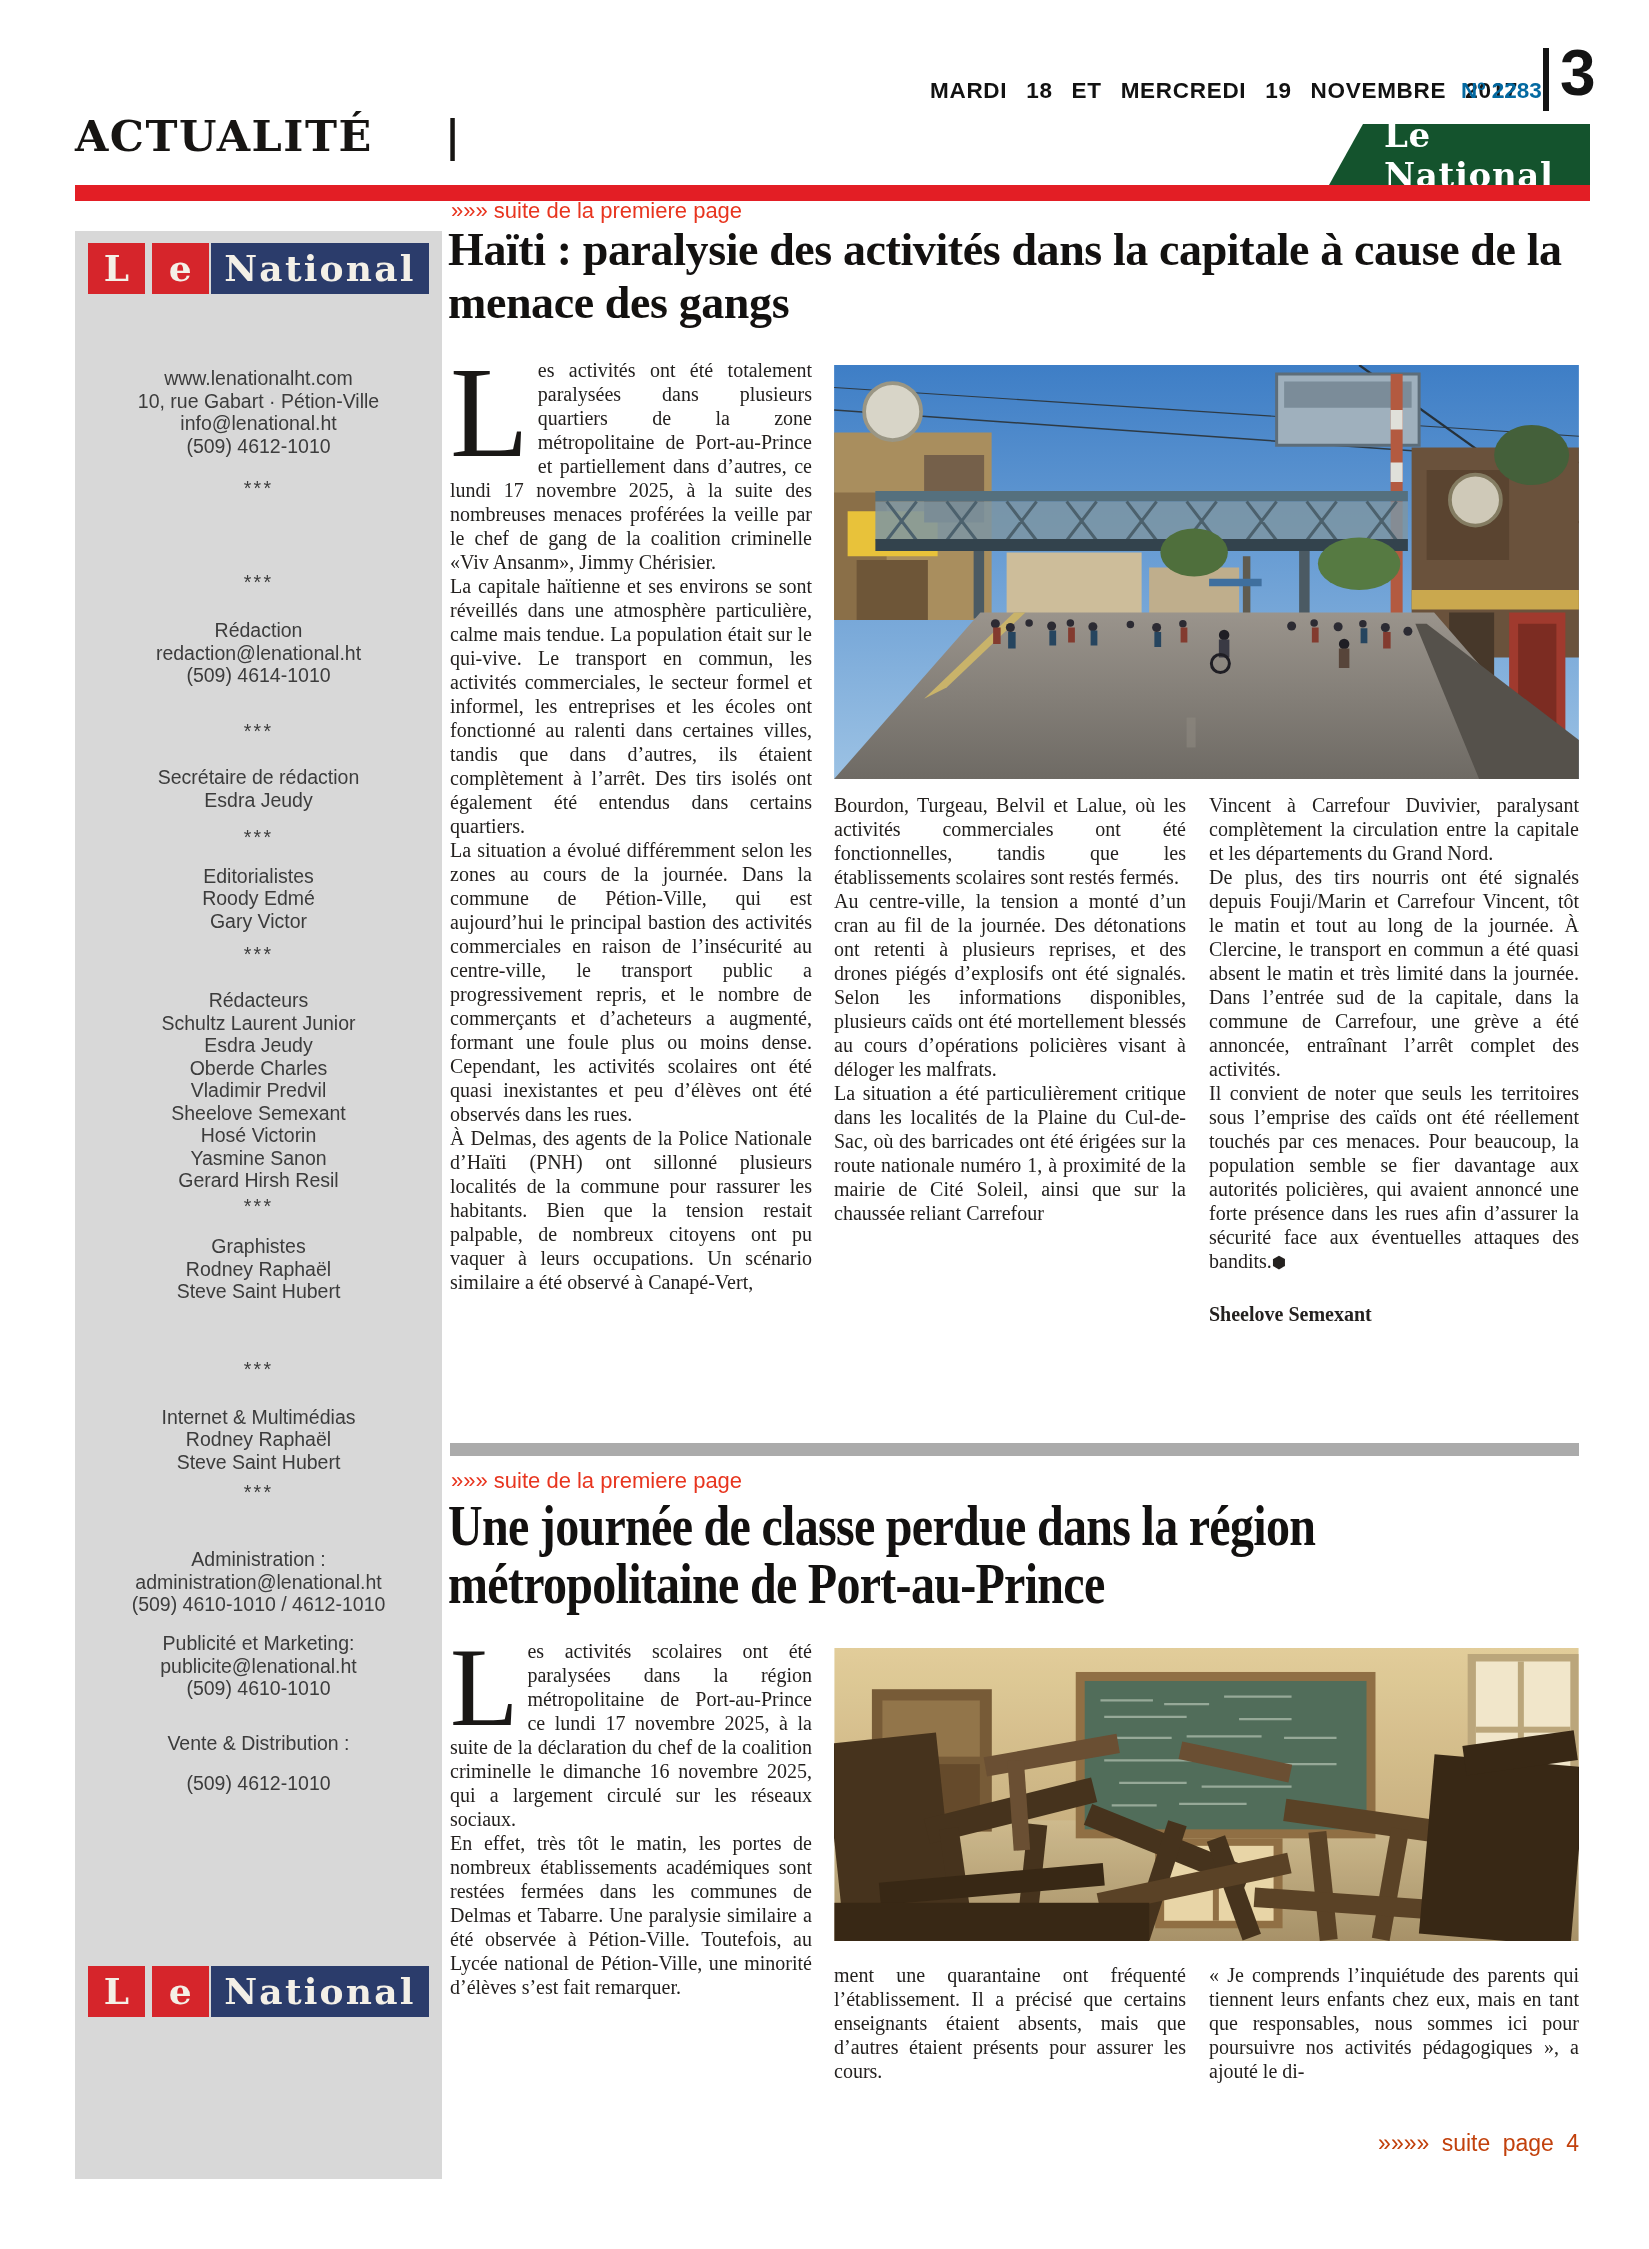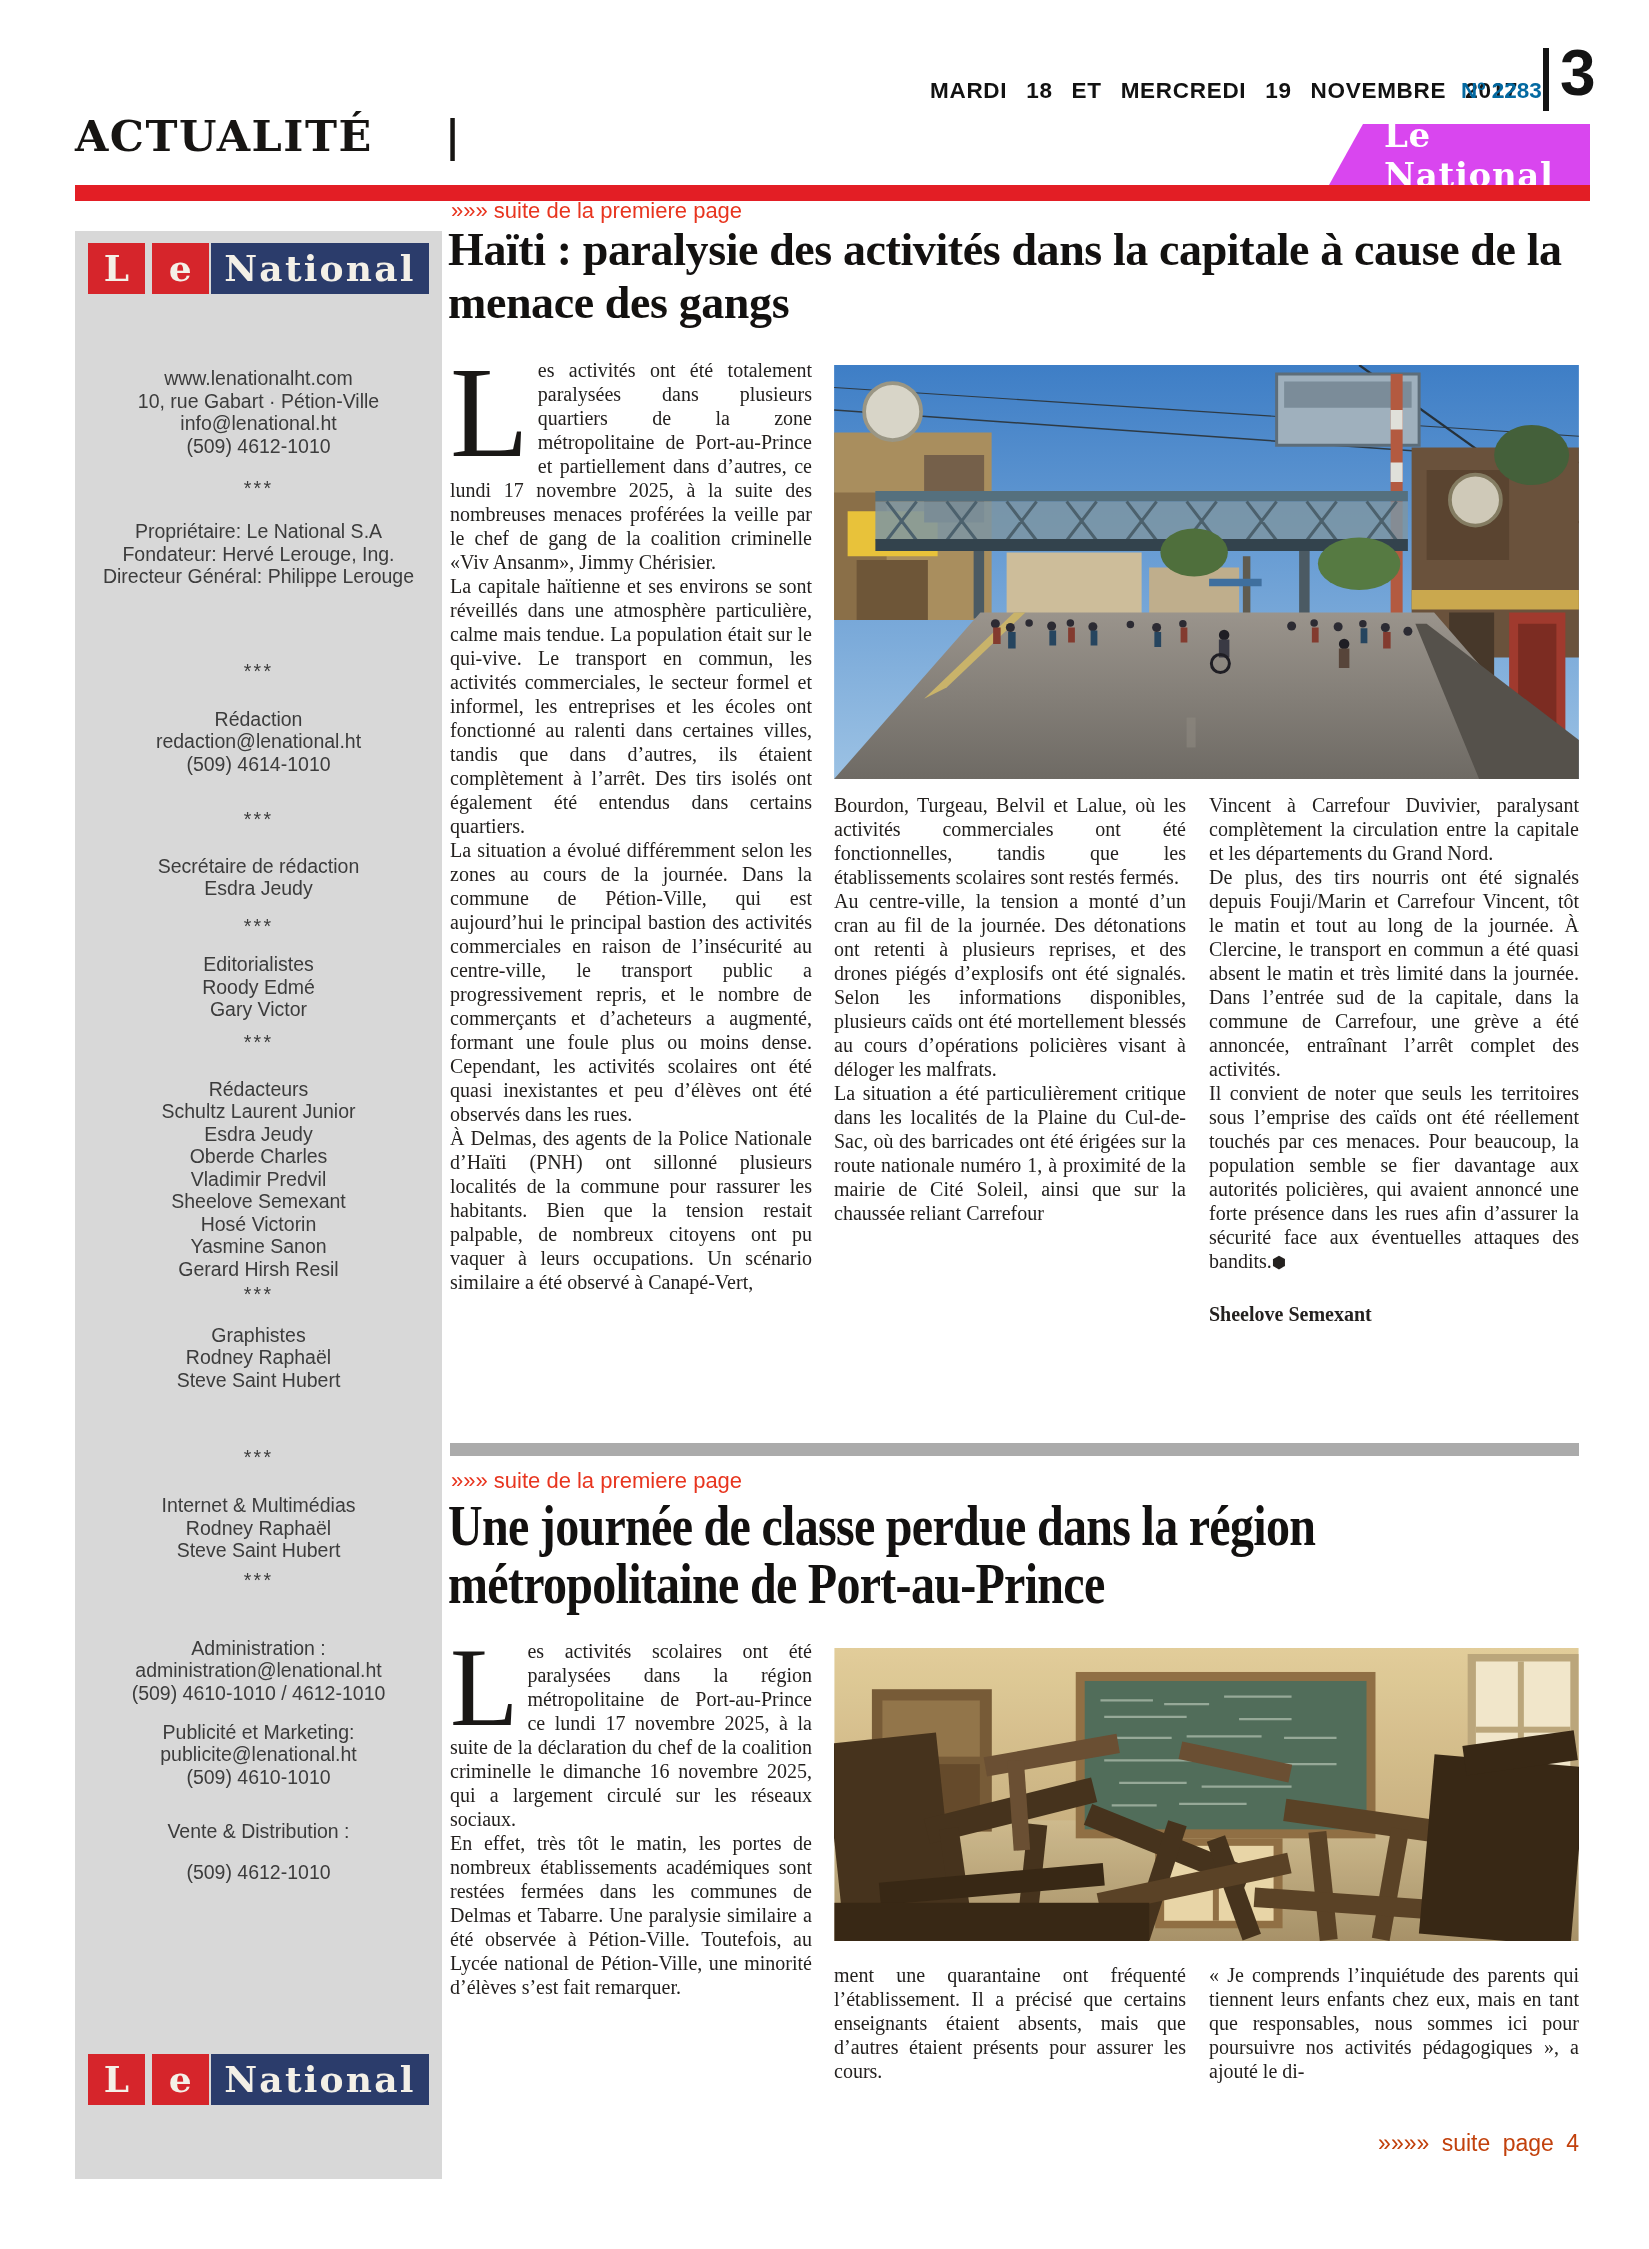--- a/index.html
+++ b/index.html
@@ -12,21 +12,21 @@
     font-weight:bold;font-size:22.5px;letter-spacing:0.7px;word-spacing:12px;color:#121212;}
   .issue-no{left:1461px;top:78px;font-family:"Liberation Sans",sans-serif;
     font-weight:bold;font-size:22.5px;color:#0369a1;}
   .pageno-bar{left:1543px;top:48px;width:6px;height:63px;background:#141414;}
   .page-number{left:1560px;top:36px;font-family:"Liberation Sans",sans-serif;
     font-weight:bold;font-size:64px;color:#141414;}
   .section-title{left:75px;top:111px;font-family:"DejaVu Serif",serif;
     font-weight:bold;font-size:43px;letter-spacing:1.5px;color:#171513;}
   .section-title .pipe{margin-left:72px;font-weight:bold;}
   .red-bar{left:75px;top:185px;width:1515px;height:15.7px;background:#e31e25;}
-  .brand-badge{left:1329px;top:124px;width:261px;height:61px;background:#d946ef;
+  .brand-badge{left:1329px;top:124px;width:261px;height:61px;background:#14532d;
     clip-path:polygon(34px 0,100% 0,100% 100%,0 100%);
     display:flex;align-items:center;padding-left:55px;box-sizing:border-box;}
   .brand-badge span{font-family:"DejaVu Serif",serif;font-weight:bold;font-size:34px;
     color:#ffffff;letter-spacing:0.7px;}
 
   
   .sidebar{left:75px;top:231px;width:367px;height:1948px;background:#d8d8d8;
     text-align:center;font-family:"Liberation Sans",sans-serif;font-size:19.5px;
     line-height:22.5px;color:#3c3c3c;}
   .sb{margin:0 7.5px;}
@@ -78,25 +78,20 @@
     <span class="bx bx-e">e</span>
     <span class="bx bx-n">National</span>
   </div>
   <div class="sb" style="margin-top:73px;">
       <div>www.lenationalht.com</div>
       <div>10, rue Gabart · Pétion-Ville</div>
       <div>info@lenational.ht</div>
       <div>(509) 4612-1010</div>
     </div>
   <div class="sb sep" style="margin-top:19.5px;">***</div>
-  <div class="sb" style="margin-top:21px;">
-      <div>Propriétaire: Le National S.A</div>
-      <div>Fondateur: Hervé Lerouge, Ing.</div>
-      <div>Directeur Général: Philippe Lerouge</div>
-    </div>
   <div class="sb sep" style="margin-top:72px;">***</div>
   <div class="sb" style="margin-top:25.5px;">
       <div>Rédaction</div>
       <div>redaction@lenational.ht</div>
       <div>(509) 4614-1010</div>
     </div>
   <div class="sb sep" style="margin-top:33px;">***</div>
   <div class="sb" style="margin-top:24px;">
       <div>Secrétaire de rédaction</div>
       <div>Esdra Jeudy</div>

